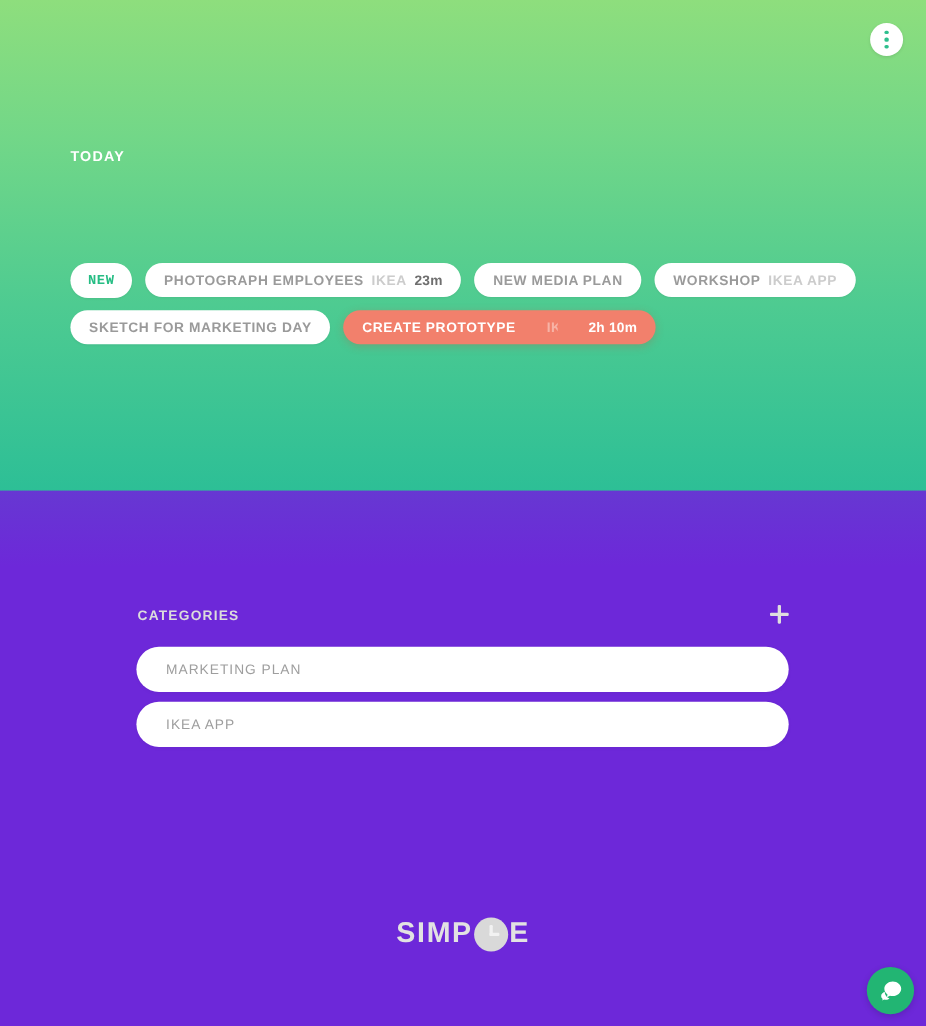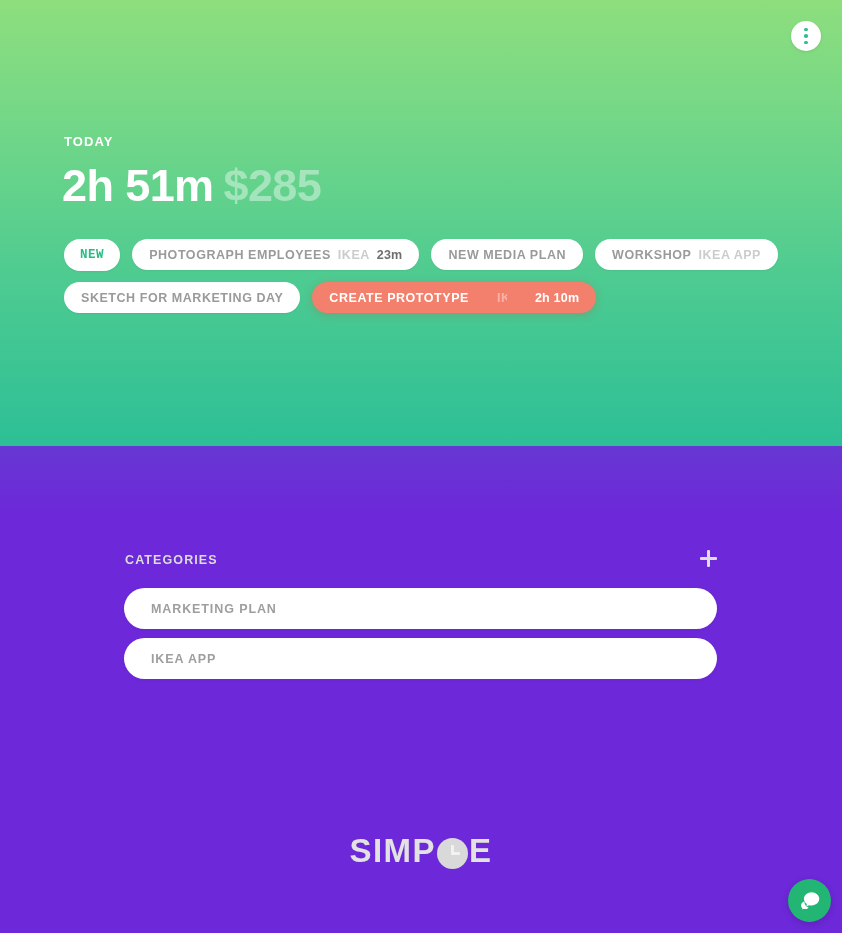--- a/index.html
+++ b/index.html
@@ -91,36 +91,36 @@
     content:""; position:absolute; background:#dedede; border-radius:1px;
   }
   .plus:before { left:0; top:7px; width:17px; height:3px; }
   .plus:after  { top:0; left:7px; width:3px; height:17px; }
 
   .cat-list { position:absolute; left:124px; top:588px; width:593px; }
   .cat-item {
     height:41px; border-radius:21px; background:#ffffff;
     display:flex; align-items:center;
     padding:0 27px;
-    font-size:12.5px; font-weight:bold; letter-spacing:0.9px;
+    font-size:12.5px; font-weight:normal; letter-spacing:0.9px;
     color:#9e9e9e;
     box-shadow:0 1px 4px rgba(0,0,0,0.045);
     margin-bottom:9px; cursor:pointer;
   }
   .cat-item.done {
     background:transparent; box-shadow:none;
     border:1px solid #f0f0f0;
     color:#e0e0e0;
   }
 
   
   .logo {
     position:absolute; left:0; top:832px; width:842px;
     display:flex; align-items:center; justify-content:center;
-    font-size:33px; font-weight:bold; letter-spacing:1.5px;
+    font-size:26px; font-weight:bold; letter-spacing:1.5px;
     color:#e2e2e2; user-select:none;
   }
   .logo .clk {
     width:31px; height:31px; border-radius:50%; background:#d9d9d9;
     position:relative; margin:0 1px; top:2px;
   }
   .logo .clk:before {
     content:""; position:absolute; left:14px; top:7px;
     width:3px; height:10px; background:#f2f2f2; border-radius:1px;
   }
@@ -147,23 +147,20 @@
   <div class="hero">
 
     <div class="kebab">
       <i></i>
       <i></i>
       <i></i>
     </div>
 
     <div class="today-label">TODAY</div>
 
-    <div class="stats">
-      <span class="stat-time">2h 51m</span><span class="stat-money">$285</span>
-    </div>
 
     <div class="pills">
 
       <div class="pill new">
         <span>NEW</span>
       </div>
 
       <div class="pill">
         <span>PHOTOGRAPH EMPLOYEES</span>
         <span class="cat">IKEA APP</span>

